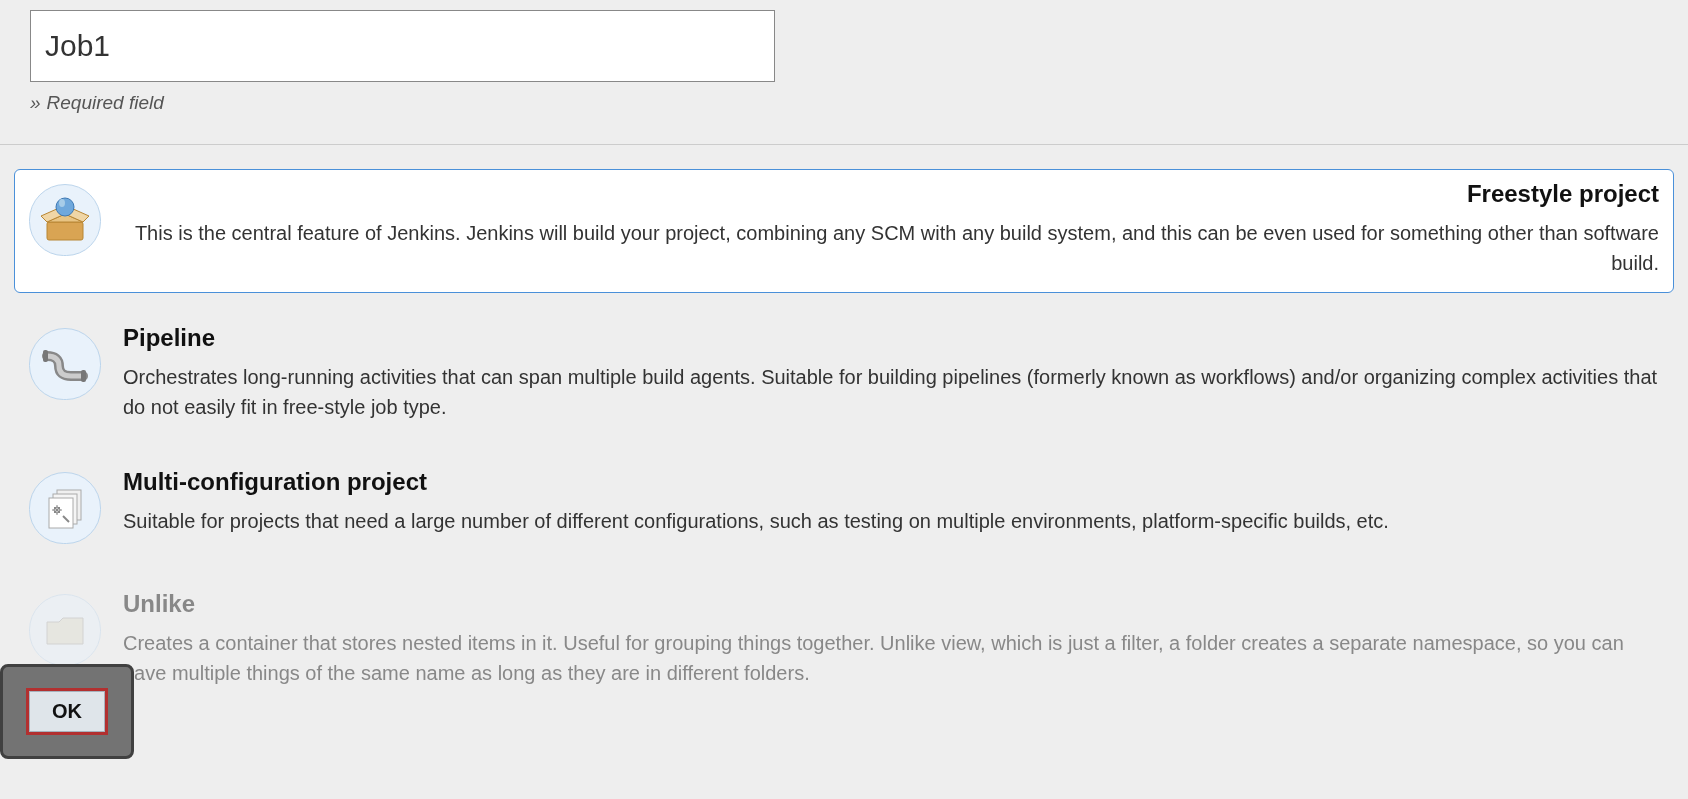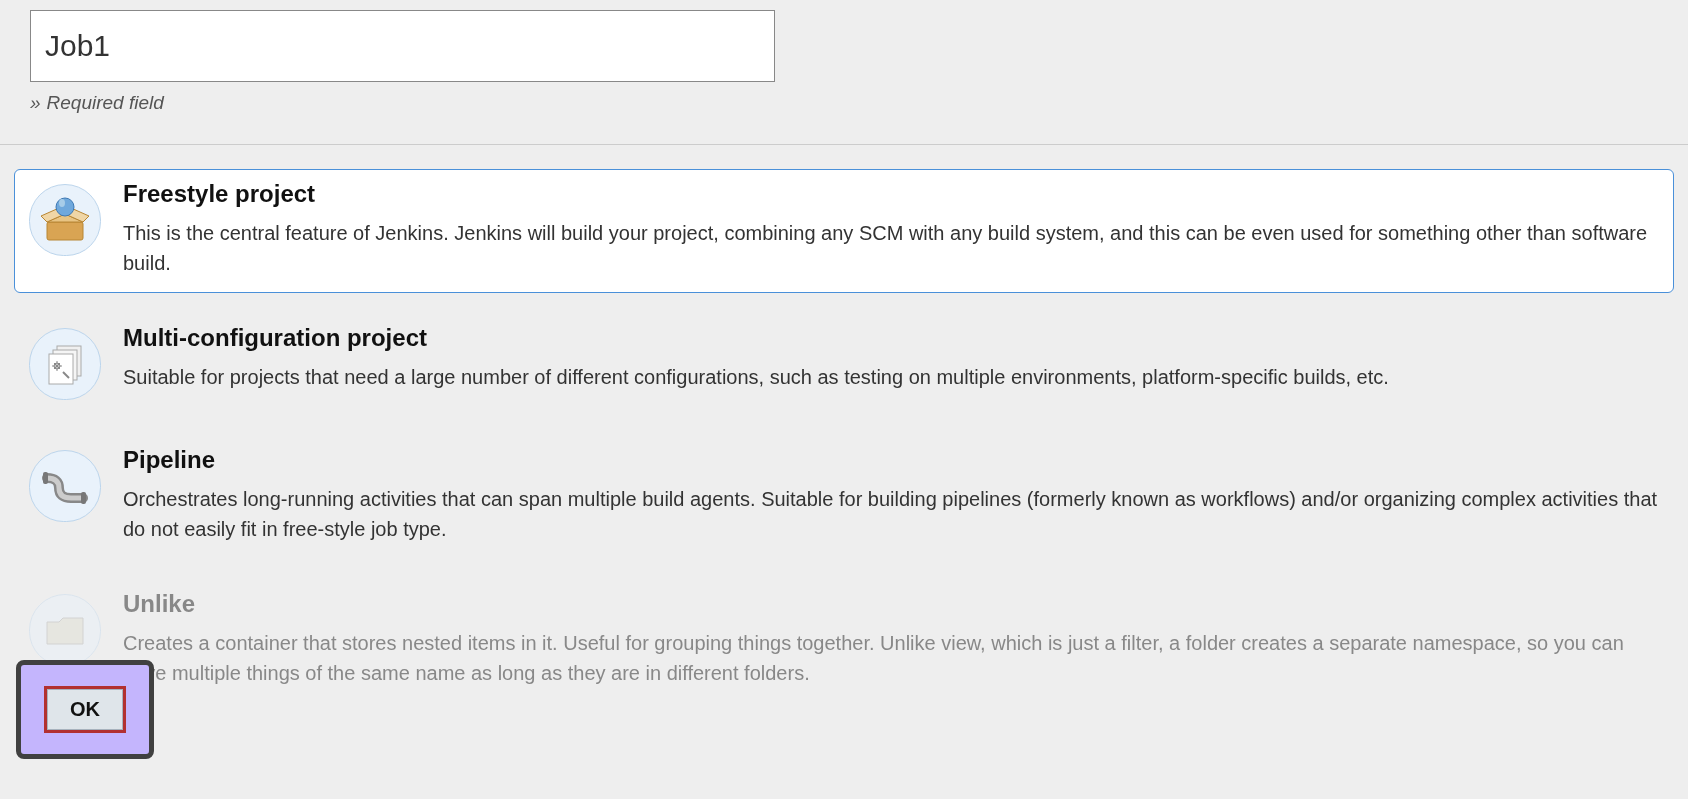--- a/index.html
+++ b/index.html
@@ -52,20 +52,21 @@
     padding: 10px 14px 14px 14px;
     margin-bottom: 20px;
     display: flex;
     align-items: flex-start;
     gap: 22px;
     cursor: pointer;
   }
   .item-card.selected {
     border: 1px solid #4a90d9;
     background: #fff;
+    text-align: right;
   }
   .item-icon {
     width: 70px;
     height: 70px;
     flex: 0 0 70px;
     display: flex;
     align-items: center;
     justify-content: center;
     border-radius: 50% 50% 48% 48%;
     background: #e9f2fb;
@@ -83,26 +84,25 @@
     font-size: 20px;
     color: #333;
     line-height: 1.5;
   }
   .faded { color: #888; }
 
   .floating-panel {
     position: fixed;
     left: 0;
     bottom: 40px;
-    background: #c4b5fd;
-    border: 5px solid #404040;
+    background: #737373;
+    border: 3px solid #404040;
     border-radius: 8px;
     padding: 24px 26px;
     box-shadow: none;
-    margin-left: 16px;
   }
   .ok-button {
     background: #dfe5ea;
     border: 1px solid #a7b2bd;
     outline: 3px solid #b23030;
     outline-offset: 0;
     padding: 8px 22px;
     font-size: 20px;
     font-weight: bold;
     color: #111;
@@ -135,49 +135,49 @@
     </div>
     <div class="item-body">
       <div class="item-label">Freestyle project</div>
       <div class="item-desc">This is the central feature of Jenkins. Jenkins will build your project, combining any SCM with any build system, and this can be even used for something other than software build.</div>
     </div>
   </div>
 
   <div class="item-card">
     <div class="item-icon">
       <svg width="56" height="56" viewBox="0 0 56 56">
+        <path d="M10 20 Q22 20 22 30 Q22 40 34 40 L46 40" fill="none" stroke="#888" stroke-width="10" stroke-linecap="round"></path>
+        <path d="M10 20 Q22 20 22 30 Q22 40 34 40 L46 40" fill="none" stroke="#ccc" stroke-width="5" stroke-linecap="round"></path>
+        <rect x="6" y="14" width="5" height="12" rx="2" fill="#777"></rect>
+        <rect x="44" y="34" width="5" height="12" rx="2" fill="#777"></rect>
+      </svg>
+    </div>
+    <div class="item-body">
+      <div class="item-label">Pipeline</div>
+      <div class="item-desc">Orchestrates long-running activities that can span multiple build agents. Suitable for building pipelines (formerly known as workflows) and/or organizing complex activities that do not easily fit in free-style job type.</div>
+    </div>
+  </div>
+
+  <div class="item-card">
+    <div class="item-icon">
+      <svg width="56" height="56" viewBox="0 0 56 56">
         <rect x="20" y="10" width="24" height="30" fill="#f0f0f0" stroke="#aaa" stroke-width="1"></rect>
         <rect x="16" y="14" width="24" height="30" fill="#f5f5f5" stroke="#aaa" stroke-width="1"></rect>
         <rect x="12" y="18" width="24" height="30" fill="#ffffff" stroke="#aaa" stroke-width="1"></rect>
         <circle cx="20" cy="30" r="3" fill="none" stroke="#888" stroke-width="1"></circle>
         <line x1="20" y1="25" x2="20" y2="35" stroke="#888" stroke-width="1"></line>
         <line x1="15" y1="30" x2="25" y2="30" stroke="#888" stroke-width="1"></line>
         <line x1="17" y1="27" x2="23" y2="33" stroke="#888" stroke-width="1"></line>
         <line x1="23" y1="27" x2="17" y2="33" stroke="#888" stroke-width="1"></line>
         <line x1="26" y1="36" x2="32" y2="42" stroke="#888" stroke-width="2"></line>
       </svg>
     </div>
     <div class="item-body">
       <div class="item-label">Multi-configuration project</div>
       <div class="item-desc">Suitable for projects that need a large number of different configurations, such as testing on multiple environments, platform-specific builds, etc.</div>
-    </div>
-  </div>
-
-  <div class="item-card">
-    <div class="item-icon">
-      <svg width="56" height="56" viewBox="0 0 56 56">
-        <path d="M10 20 Q22 20 22 30 Q22 40 34 40 L46 40" fill="none" stroke="#888" stroke-width="10" stroke-linecap="round"></path>
-        <path d="M10 20 Q22 20 22 30 Q22 40 34 40 L46 40" fill="none" stroke="#ccc" stroke-width="5" stroke-linecap="round"></path>
-        <rect x="6" y="14" width="5" height="12" rx="2" fill="#777"></rect>
-        <rect x="44" y="34" width="5" height="12" rx="2" fill="#777"></rect>
-      </svg>
-    </div>
-    <div class="item-body">
-      <div class="item-label">Pipeline</div>
-      <div class="item-desc">Orchestrates long-running activities that can span multiple build agents. Suitable for building pipelines (formerly known as workflows) and/or organizing complex activities that do not easily fit in free-style job type.</div>
     </div>
   </div>
 
   <div class="item-card">
     <div class="item-icon" style="opacity:0.4">
       <svg width="56" height="56" viewBox="0 0 56 56">
         <path d="M10 20 L22 20 L26 16 L46 16 L46 42 L10 42 Z" fill="#dcdccc" stroke="#aaa" stroke-width="1"></path>
       </svg>
     </div>
     <div class="item-body">

